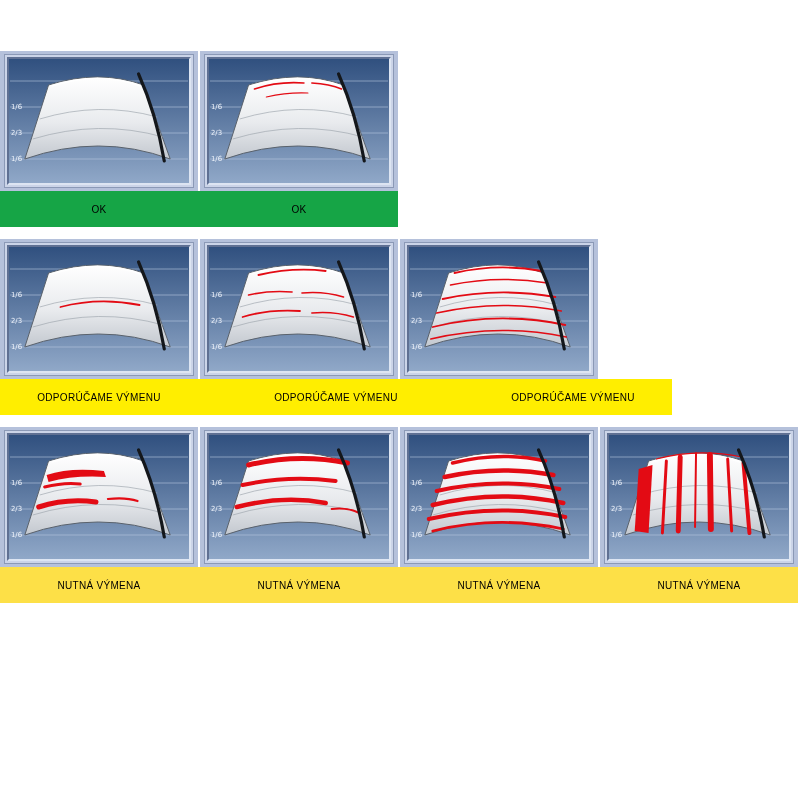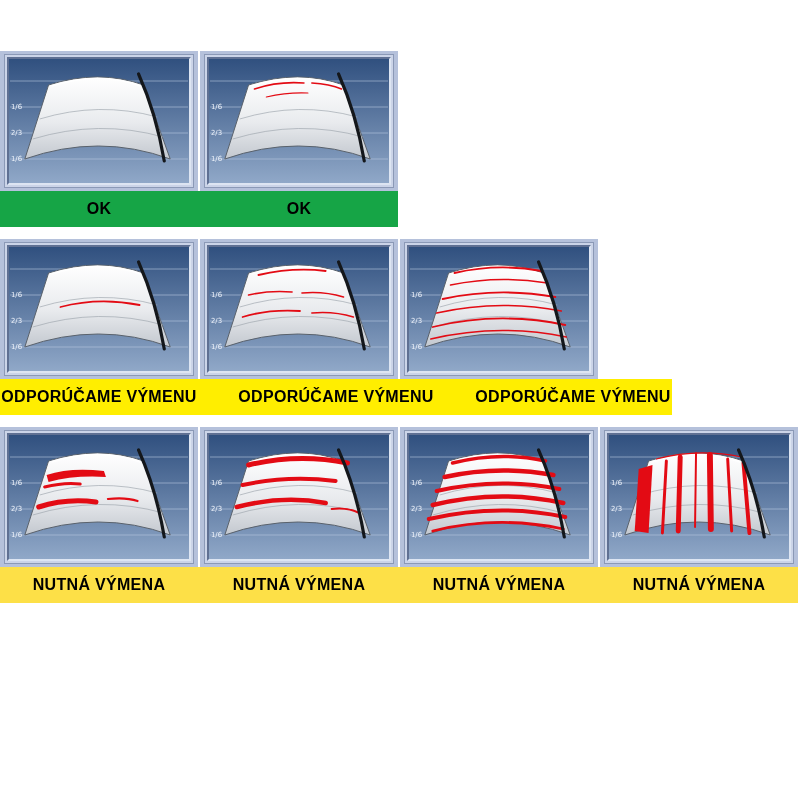--- a/index.html
+++ b/index.html
@@ -47,22 +47,22 @@
   .strip {
     display: flex;
     gap: 2px;
     height: 36px;
   }
   .status-label {
     width: 198px;
     display: flex;
     align-items: center;
     justify-content: center;
-    font-weight: bold;
-    font-size: 16px;
+    font-weight: normal;
+    font-size: 10px;
     letter-spacing: 0.3px;
     color: #000;
     white-space: nowrap;
   }
 </style>
 </head>
 <body>
 
 <svg width="0" height="0" style="position:absolute" aria-hidden="true">
   <defs>

